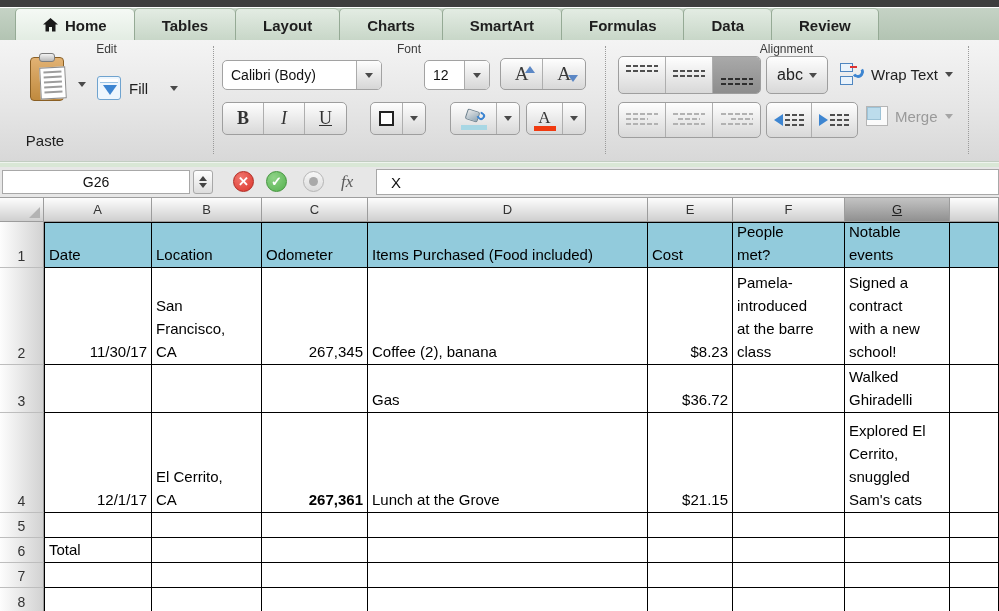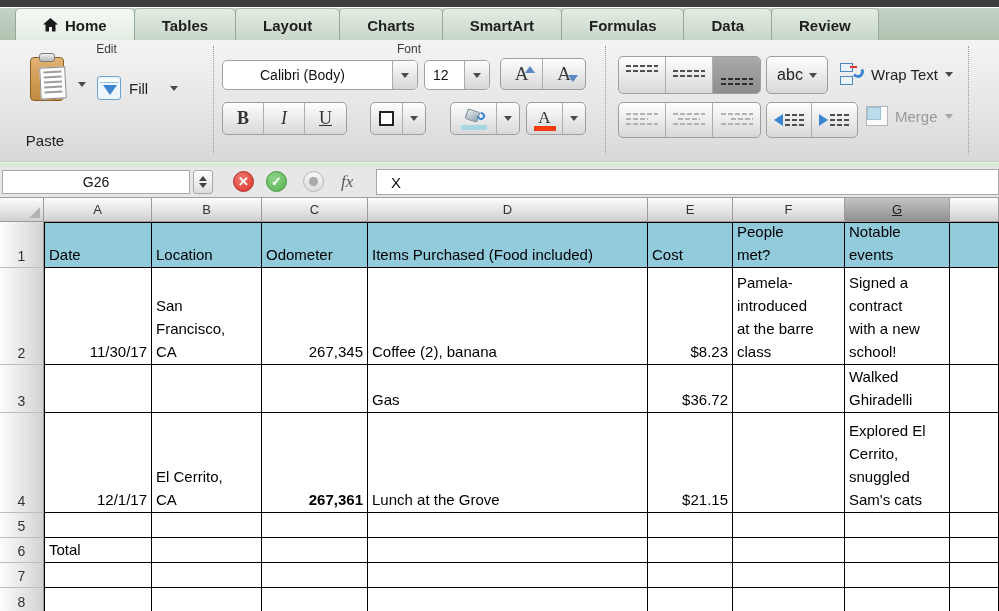--- a/index.html
+++ b/index.html
@@ -190,20 +190,21 @@
         <span>Review</span>
       </div>
     </div>
 
   <div class="ribbon">
     <div class="rsep" style="left:213px;"></div>
     <div class="rsep" style="left:605px;"></div>
     <div class="rsep" style="left:968px;"></div>
     <div class="rsec-label" style="left:0;width:213px;">Edit</div>
     <div class="rsec-label" style="left:213px;width:392px;">Font</div>
+    <div class="rsec-label" style="left:605px;width:363px;">Alignment</div>
 
     <div class="paste-icon">
       <span class="clip-body"></span>
       <span class="clip-top"></span>
       <span class="clip-paper">
           <i></i>
           <i></i>
           <i></i>
           <i></i>
           <i></i>
@@ -213,21 +214,21 @@
     <div class="paste-label">Paste</div>
     <div class="fill-row">
       <span class="fill-icon">
           <u></u>
           <b></b>
         </span>
       <span class="rlabel">Fill</span>
       <span class="darr" style="margin-left:14px;"></span>
     </div>
 
-    <div class="combo" style="left:222px;top:20px;width:196px;padding-left:29px;">
+    <div class="combo" style="left:222px;top:20px;width:160px;">
       <span class="ctext">Calibri (Body)</span>
       <span class="cbtn">
           <span class="darr"></span>
         </span>
     </div>
     <div class="combo" style="left:424px;top:20px;width:66px;">
       <span class="ctext">12</span>
       <span class="cbtn">
           <span class="darr"></span>
         </span>

